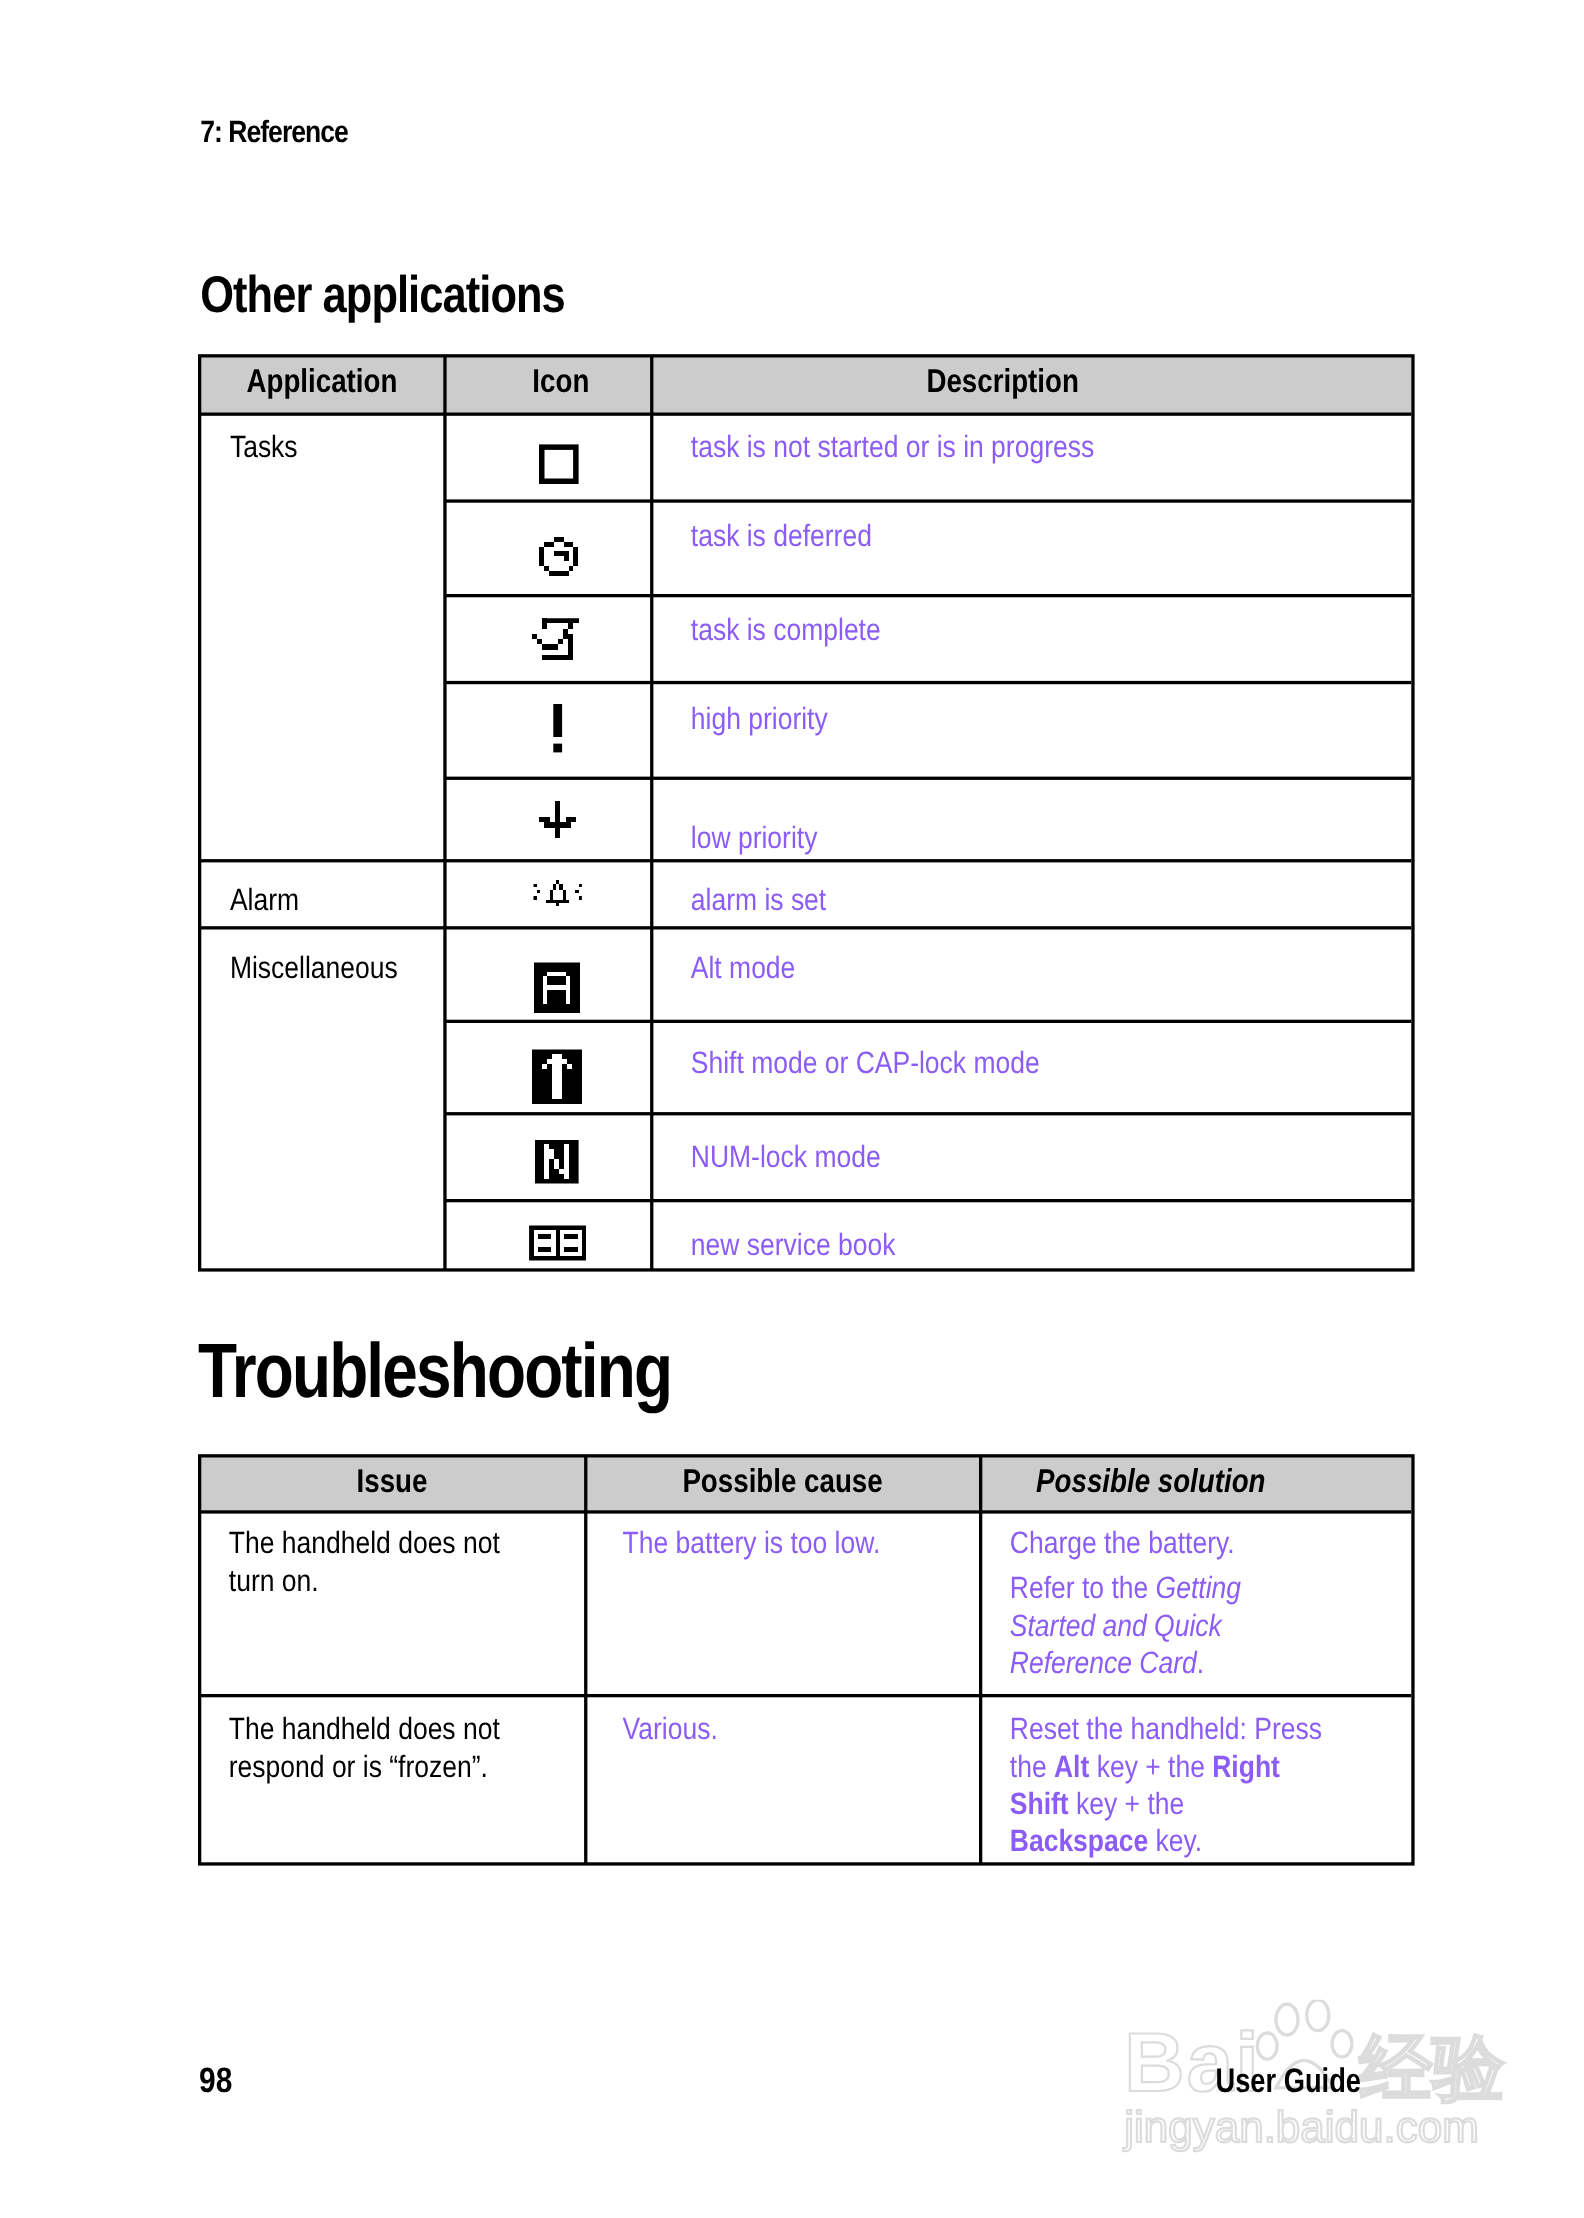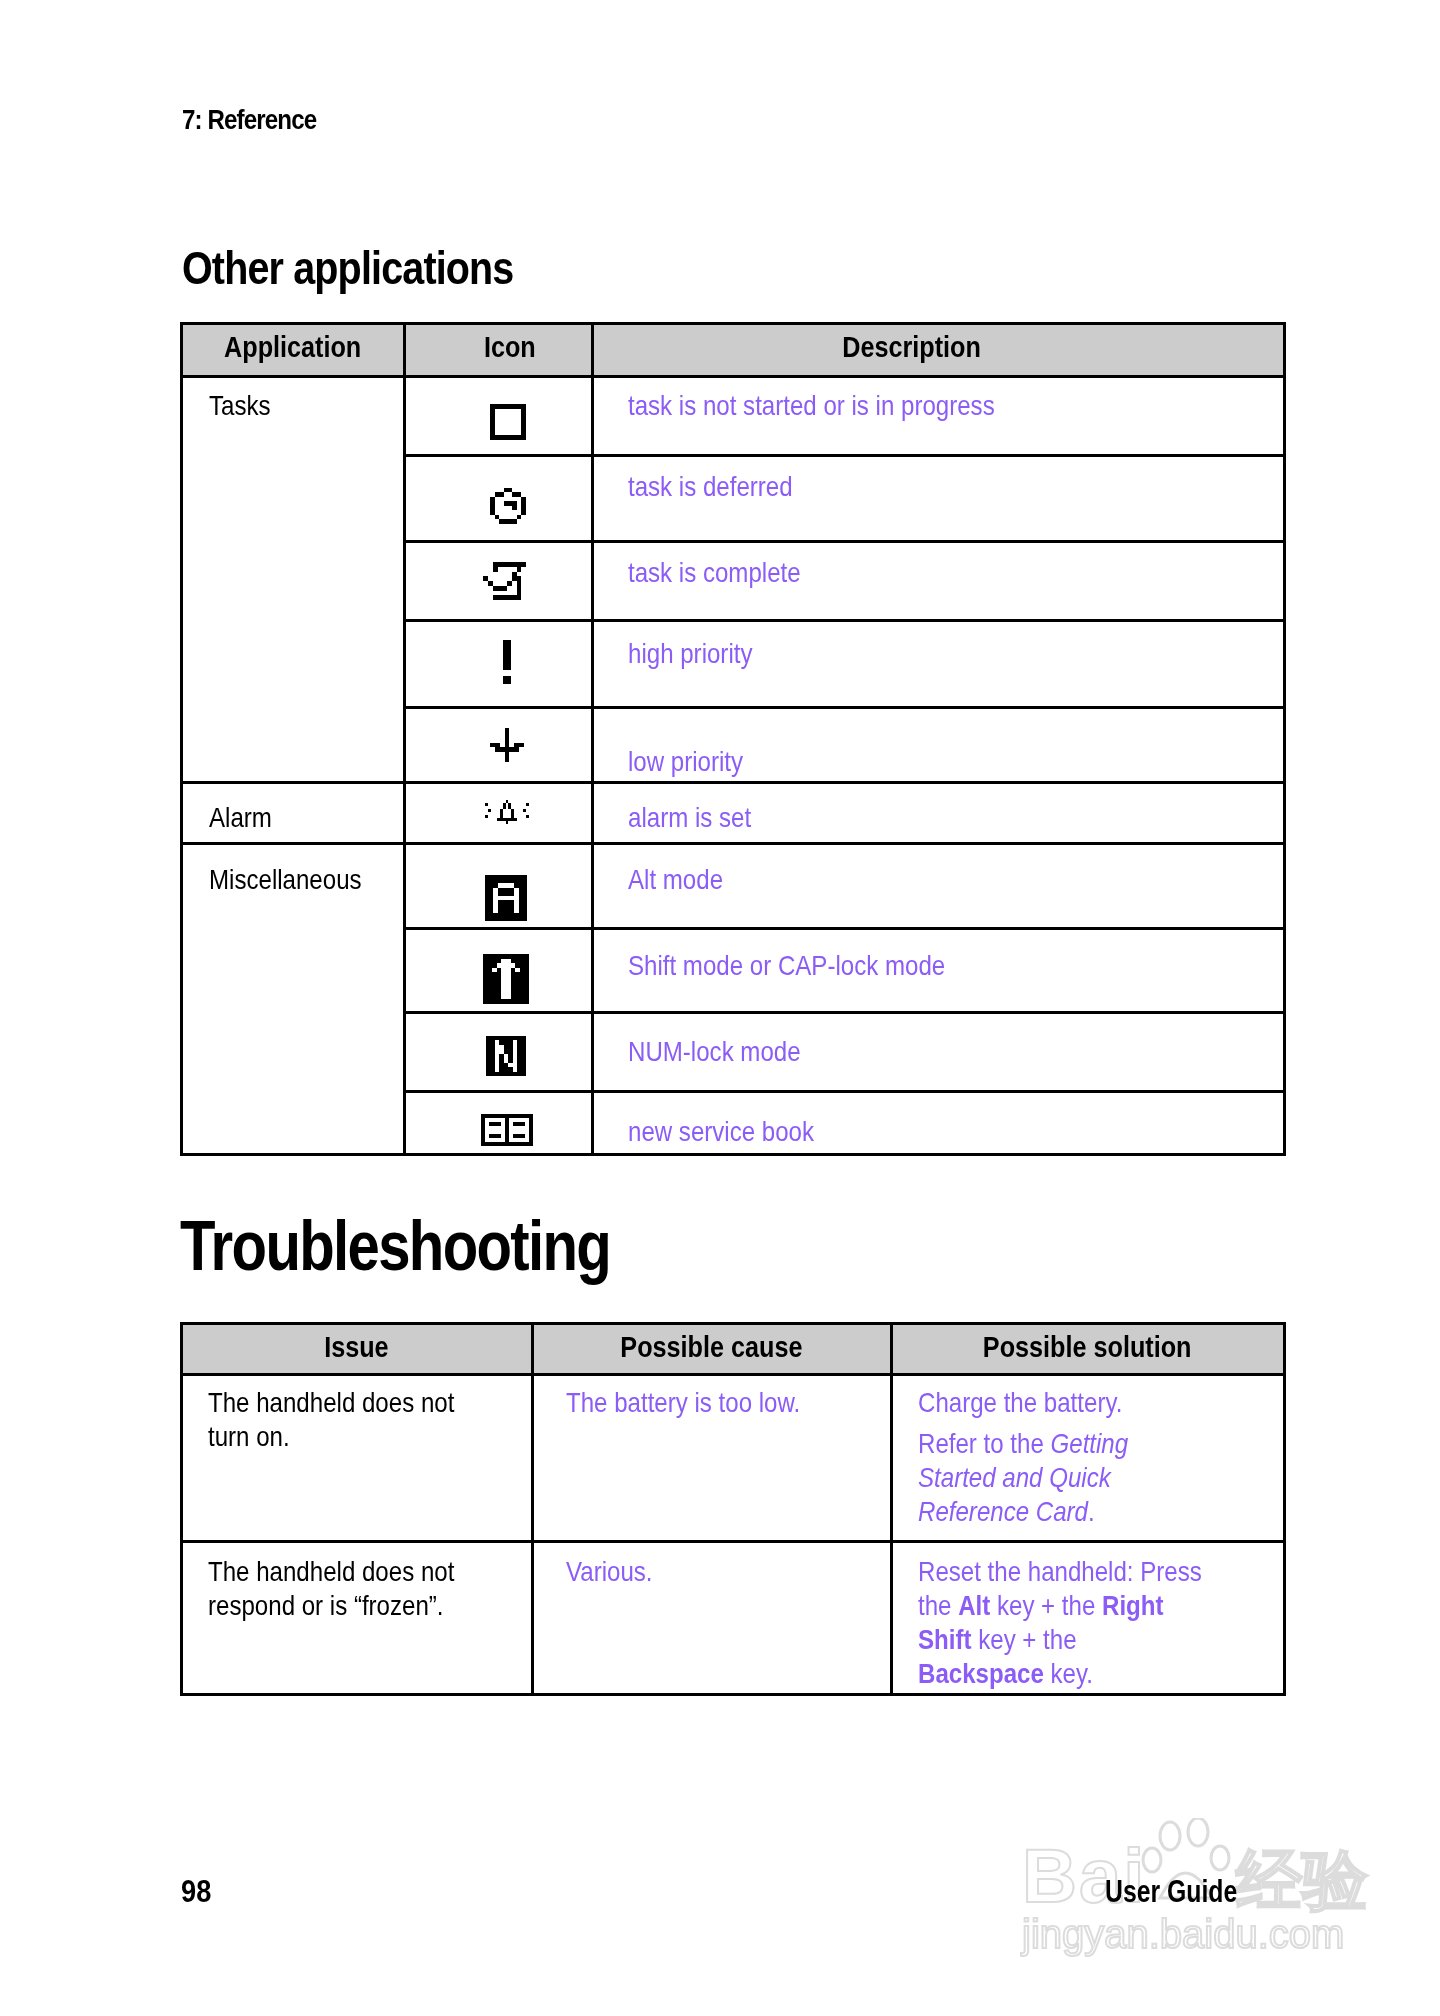--- a/index.html
+++ b/index.html
@@ -168,21 +168,21 @@
 <div>
   <div class="hdr-bg" style="left:181px;top:1324px;width:1102px;height:50px;"></div>
   <div class="tbl" style="left:180px;top:1322px;width:1106px;height:374px;"></div>
   <div class="vline" style="left:531px;top:1324px;height:370px;"></div>
   <div class="vline" style="left:890px;top:1324px;height:370px;"></div>
   <div class="hline" style="left:181px;top:1373px;width:1102px;"></div>
   <div class="hline" style="left:181px;top:1540px;width:1102px;"></div>
 
   <div class="hdr-text" style="left:181px;top:1330px;width:351px;"><span>Issue</span></div>
   <div class="hdr-text" style="left:532px;top:1330px;width:359px;"><span>Possible cause</span></div>
-  <div class="hdr-text" style="left:891px;top:1330px;width:392px;"><span>Possible solution</span></div>
+  <div class="hdr-text" style="left:850px;top:1330px;width:392px;font-style:italic;"><span>Possible solution</span></div>
 
   <div class="cell-text" style="left:208px;top:1386px;">
     <span class="sq">The handheld does not</span><br>
     <span class="sq">turn on.</span>
   </div>
   <div class="cell-text light" style="left:566px;top:1386px;"><span class="sq">The battery is too low.</span></div>
   <div class="cell-text light" style="left:918px;top:1386px;">
     <span class="sq">Charge the battery.</span>
   </div>
   <div class="cell-text light" style="left:918px;top:1427px;">

